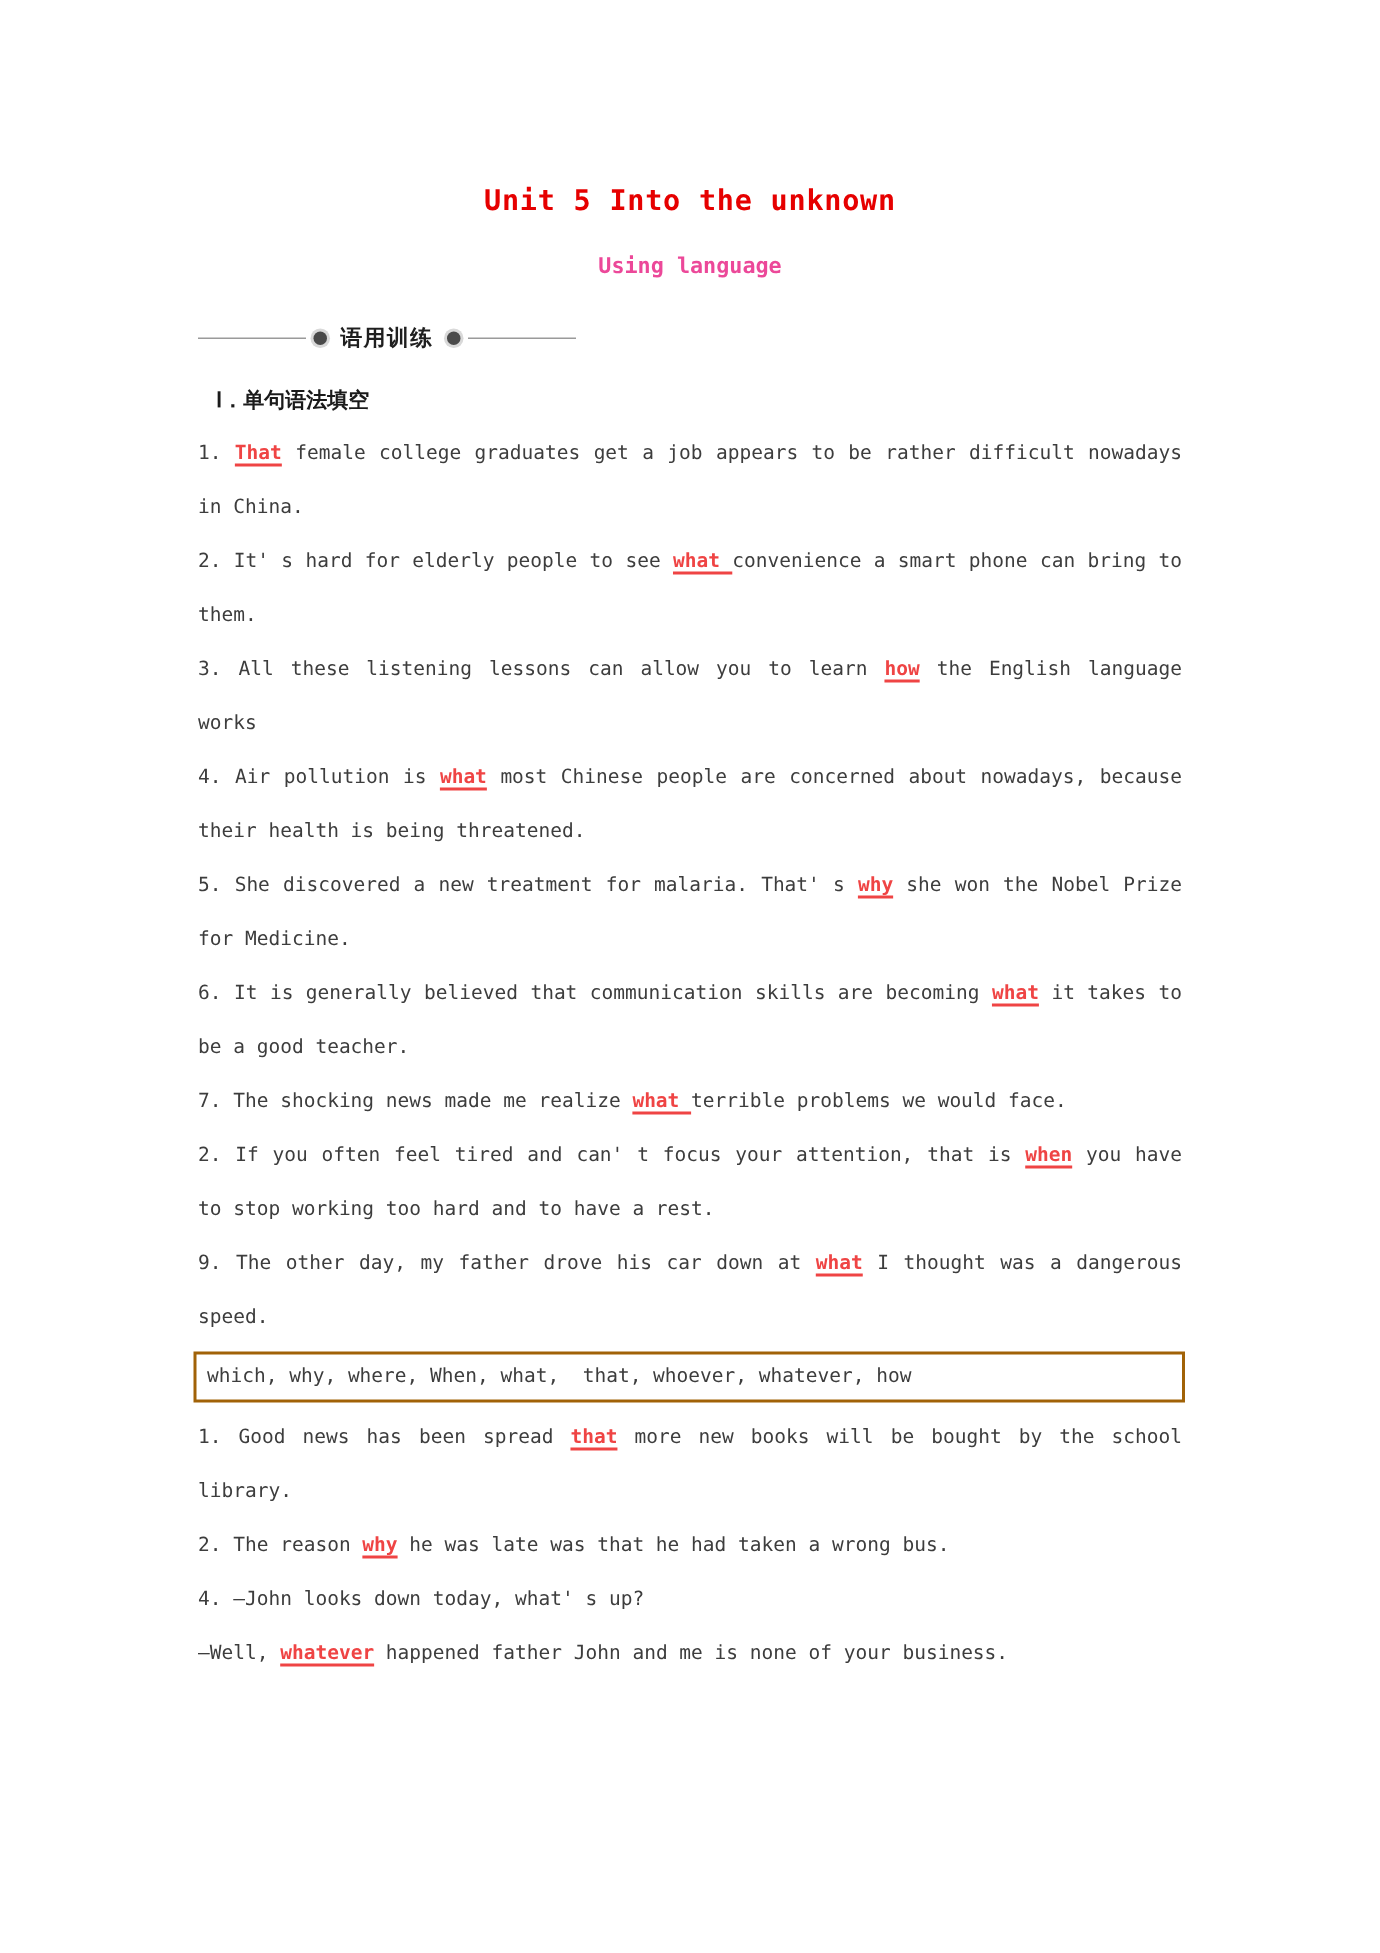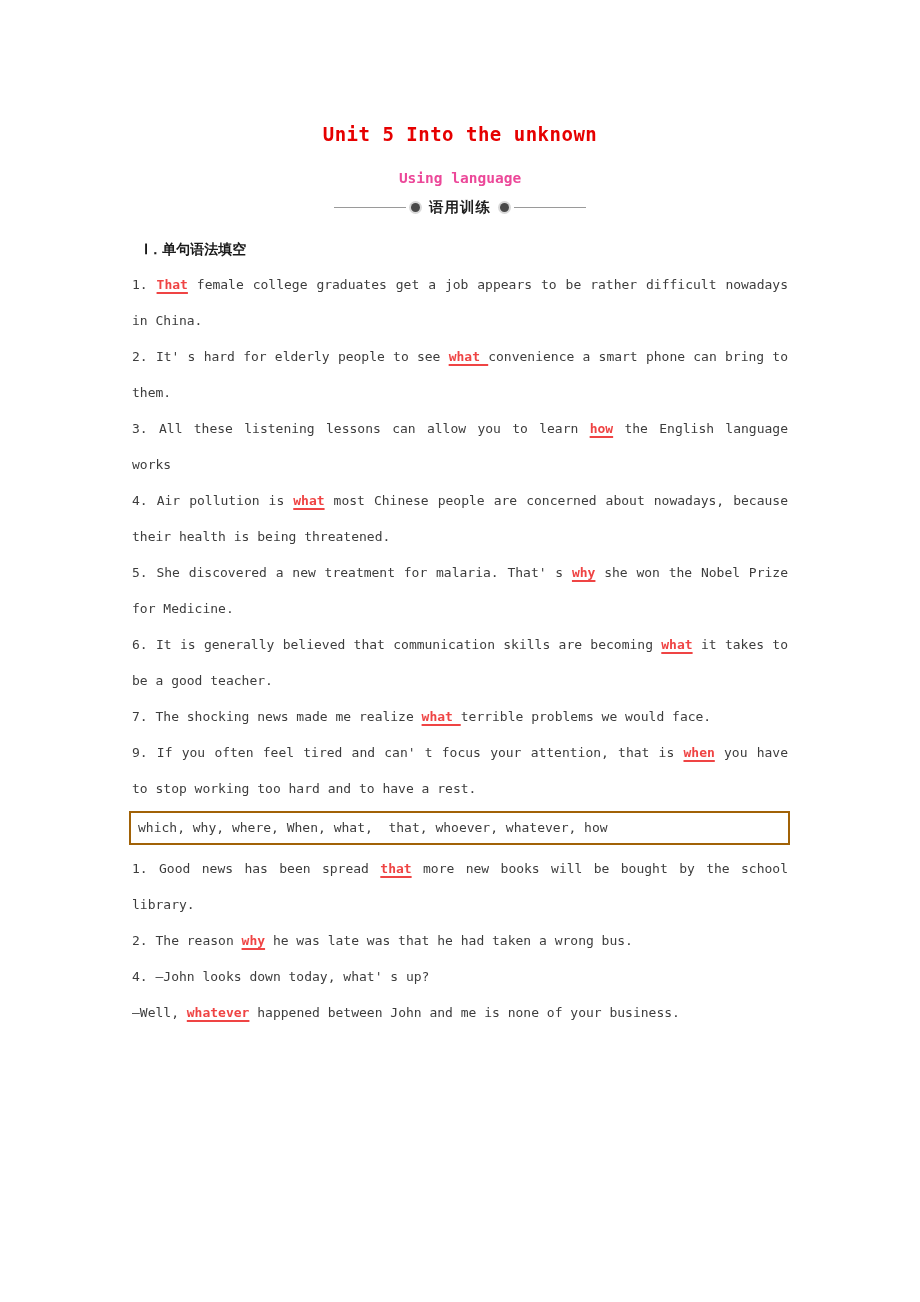--- a/index.html
+++ b/index.html
@@ -28,24 +28,24 @@
   }
   .subtitle {
     margin: 22px 0 0 0;
     text-align: center;
     font-size: 14.5px;
     font-weight: bold;
     line-height: 20px;
     color: #e60000;
   }
   .banner {
-    margin-top: 10px;
+    margin-top: 28px;
     display: flex;
     align-items: center;
-    justify-content: center;
+    justify-content: flex-start;
   }
   .banner-line { width: 72px; height: 1px; background: #9a9a9a; }
   .banner-dot {
     width: 9px; height: 9px; border-radius: 50%;
     background: #4a4a4a;
     box-shadow: 0 0 0 2px #d9d9d9;
     margin: 0 5px;
   }
   .banner-text {
     font-size: 14.5px;
@@ -105,30 +105,31 @@
     <div class="section">
       <h3 class="section-heading">Ⅰ．单句语法填空</h3>
       <div class="items">
           <p class="line"><span>1. </span><span class="answer">That</span><span> female college graduates get a job appears to be rather difficult nowadays in China.</span></p>
           <p class="line"><span>2. It' s hard for elderly people to see </span><span class="answer">what </span><span>convenience a smart phone can bring to them.</span></p>
           <p class="line"><span>3. All these listening lessons can allow you to learn </span><span class="answer">how</span><span> the English language works</span></p>
           <p class="line"><span>4. Air pollution is </span><span class="answer">what</span><span> most Chinese people are concerned about nowadays, because their health is being threatened.</span></p>
           <p class="line"><span>5. She discovered a new treatment for malaria. That' s </span><span class="answer">why</span><span> she won the Nobel Prize for Medicine.</span></p>
           <p class="line"><span>6. It is generally believed that communication skills are becoming </span><span class="answer">what</span><span> it takes to be a good teacher.</span></p>
           <p class="line"><span>7. The shocking news made me realize </span><span class="answer">what </span><span>terrible problems we would face.</span></p>
-          <p class="line"><span>9. If you often feel tired and can' t focus your attention, that is </span><span class="answer">when</span><span> you have to stop working too hard and to have a rest.</span></p>
+          <p class="line"><span>2. If you often feel tired and can' t focus your attention, that is </span><span class="answer">when</span><span> you have to stop working too hard and to have a rest.</span></p>
+          <p class="line"><span>9. The other day, my father drove his car down at </span><span class="answer">what</span><span> I thought was a dangerous speed.</span></p>
         </div>
     </div>
 
     <div class="section">
       <div class="word-box">
         <span>which, why, where, When, what,  that, whoever, whatever, how</span>
       </div>
       <div class="items">
           <p class="line"><span>1. Good news has been spread </span><span class="answer">that</span><span> more new books will be bought by the school library.</span></p>
           <p class="line"><span>2. The reason </span><span class="answer">why</span><span> he was late was that he had taken a wrong bus.</span></p>
           <p class="line"><span>4. —John looks down today, what' s up?</span></p>
-          <p class="line"><span>—Well, </span><span class="answer">whatever</span><span> happened between John and me is none of your business.</span></p>
+          <p class="line"><span>—Well, </span><span class="answer">whatever</span><span> happened father John and me is none of your business.</span></p>
         </div>
     </div>
 
   </div>
 </div>
 
 </body></html>

